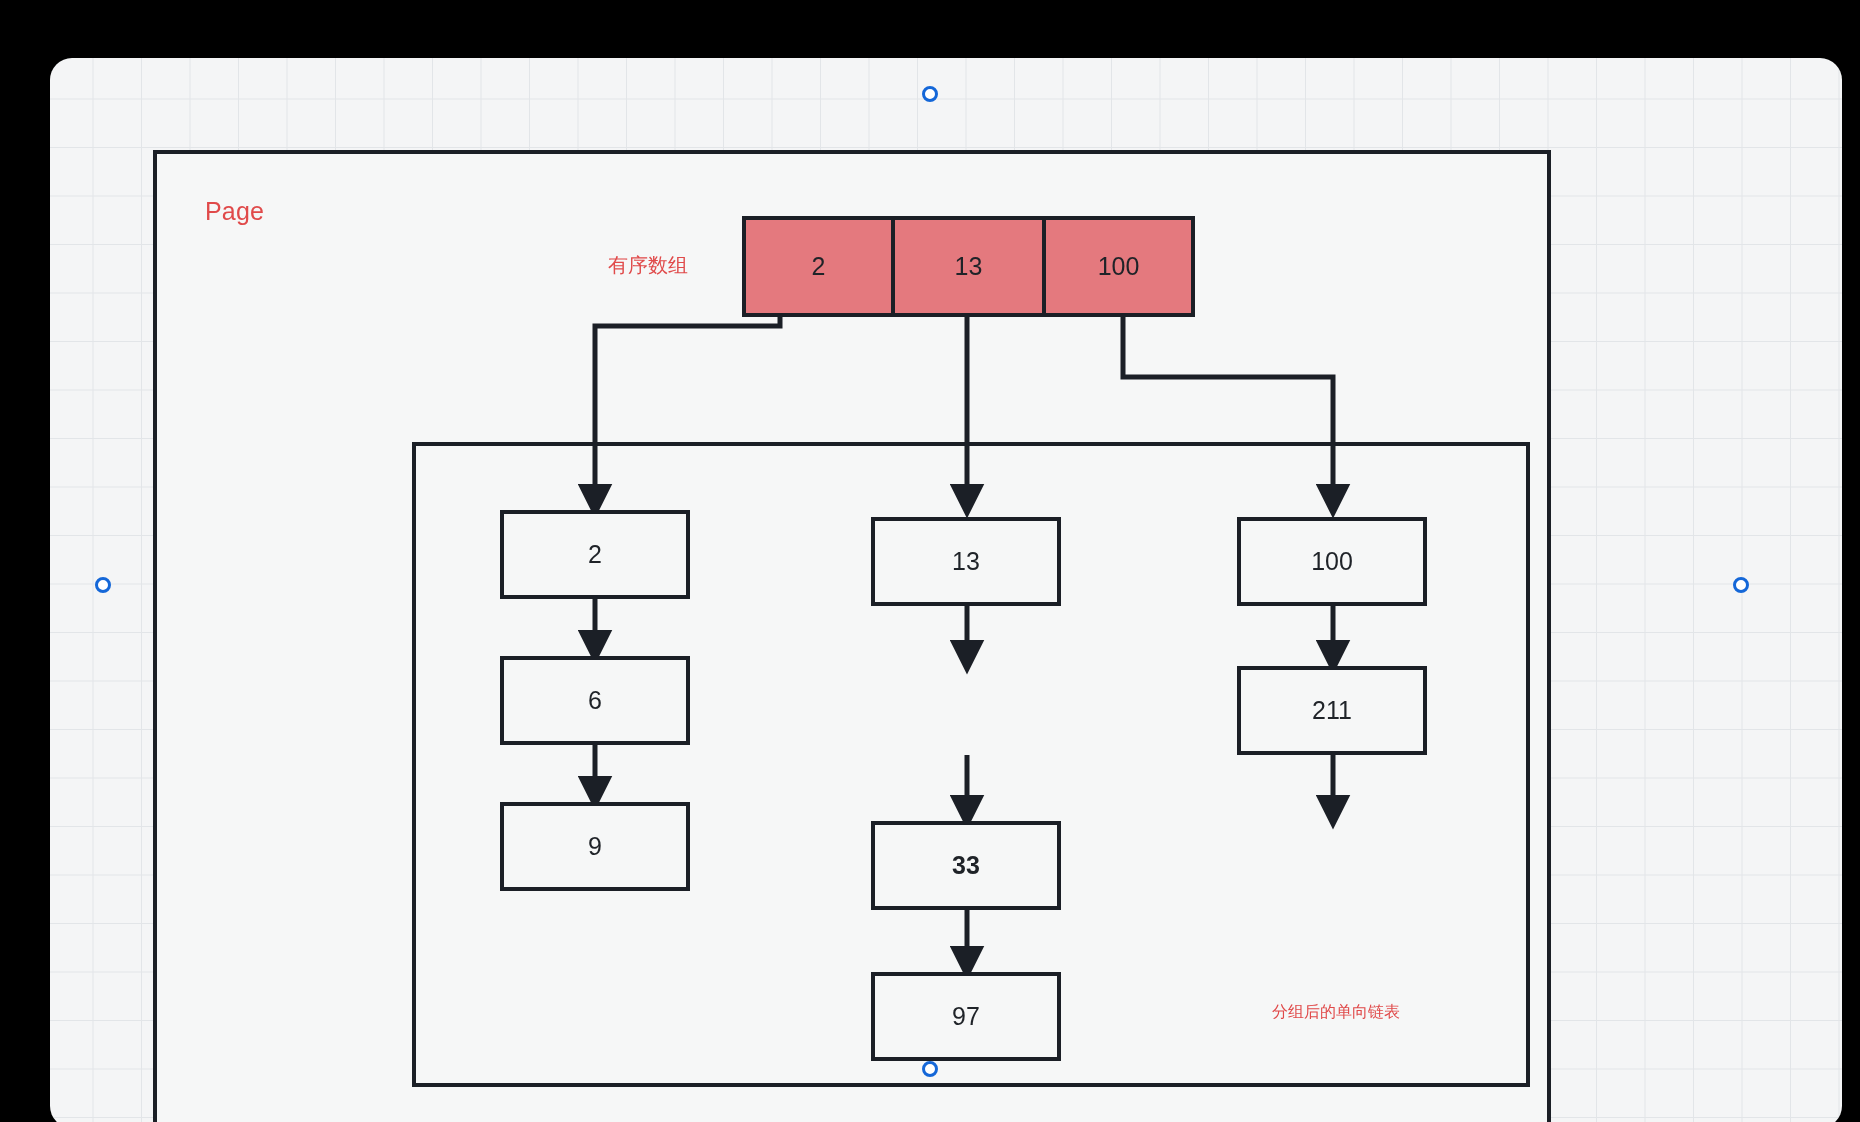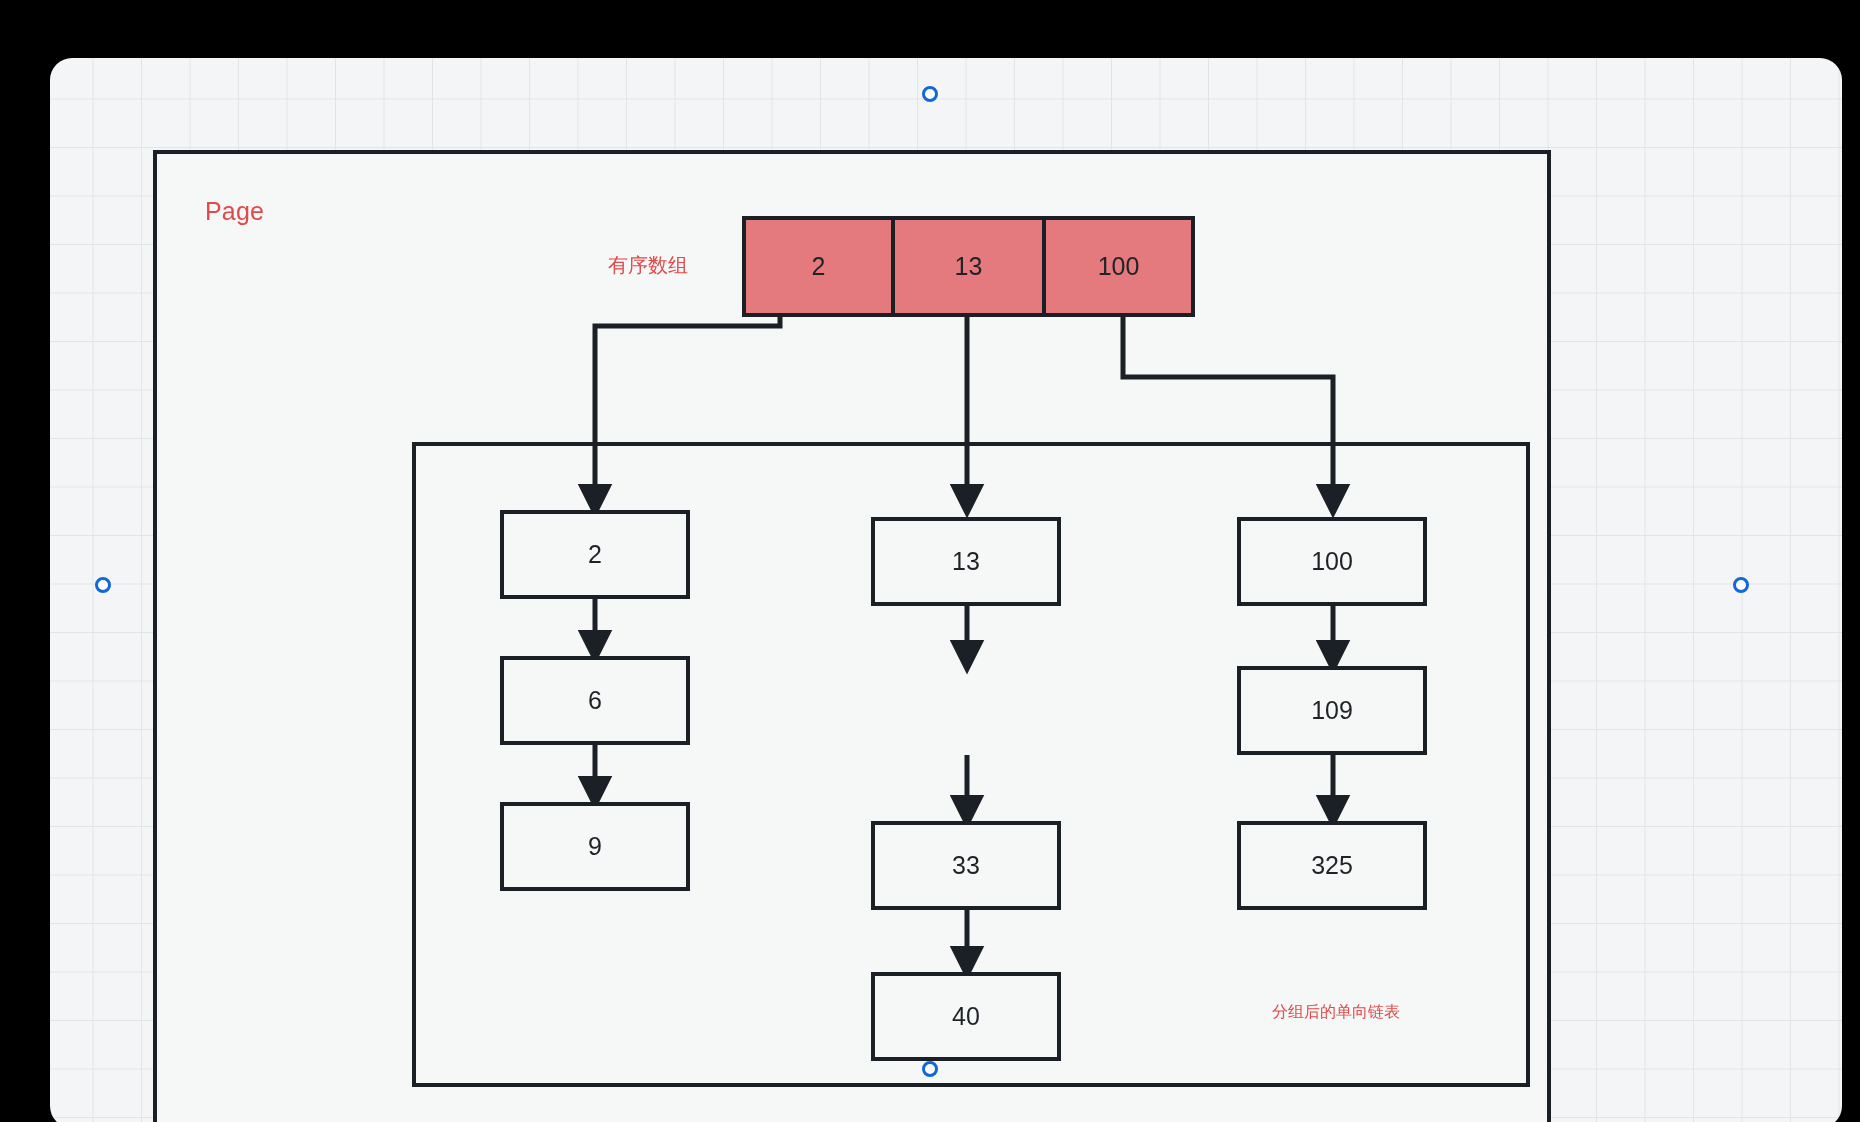--- a/index.html
+++ b/index.html
@@ -145,21 +145,21 @@
   .col2 { left: 821px; }
   .col3 { left: 1187px; }
 
   
   .row1 { top: 452px; }
   .row2 { top: 598px; }
   .row3 { top: 744px; }
   .row4 { top: 914px; }
   .rowA { top: 459px; }
   .rowB { top: 608px; }
-  .rowC { top: 763px; }
+  .rowC { top: 763px; font-weight: bold; }
 
   
   #connectors {
     position: absolute;
     left: 0;
     top: 0;
     width: 1792px;
     height: 1070px;
     pointer-events: none;
     z-index: 8;
@@ -209,24 +209,23 @@
       <path d="M 1283 697 L 1283 754" marker-end="url(#arrow)"></path>
     </g>
   </svg>
 
   <div class="node col1 row1">2</div>
   <div class="node col1 row2">6</div>
   <div class="node col1 row3">9</div>
 
   <div class="node col2 rowA">13</div>
   <div class="node col2 rowC">33</div>
-  <div class="node col2 row4">40</div>
+  <div class="node col2 row4">97</div>
 
   <div class="node col3 rowA">100</div>
-  <div class="node col3 rowB">109</div>
-  <div class="node col3 rowC">325</div>
+  <div class="node col3 rowB">211</div>
 
 </div>
 
 <div class="handle" id="handle-top"></div>
 <div class="handle" id="handle-left"></div>
 <div class="handle" id="handle-right"></div>
 <div class="handle" id="handle-bottom"></div>
 
 </body></html>

